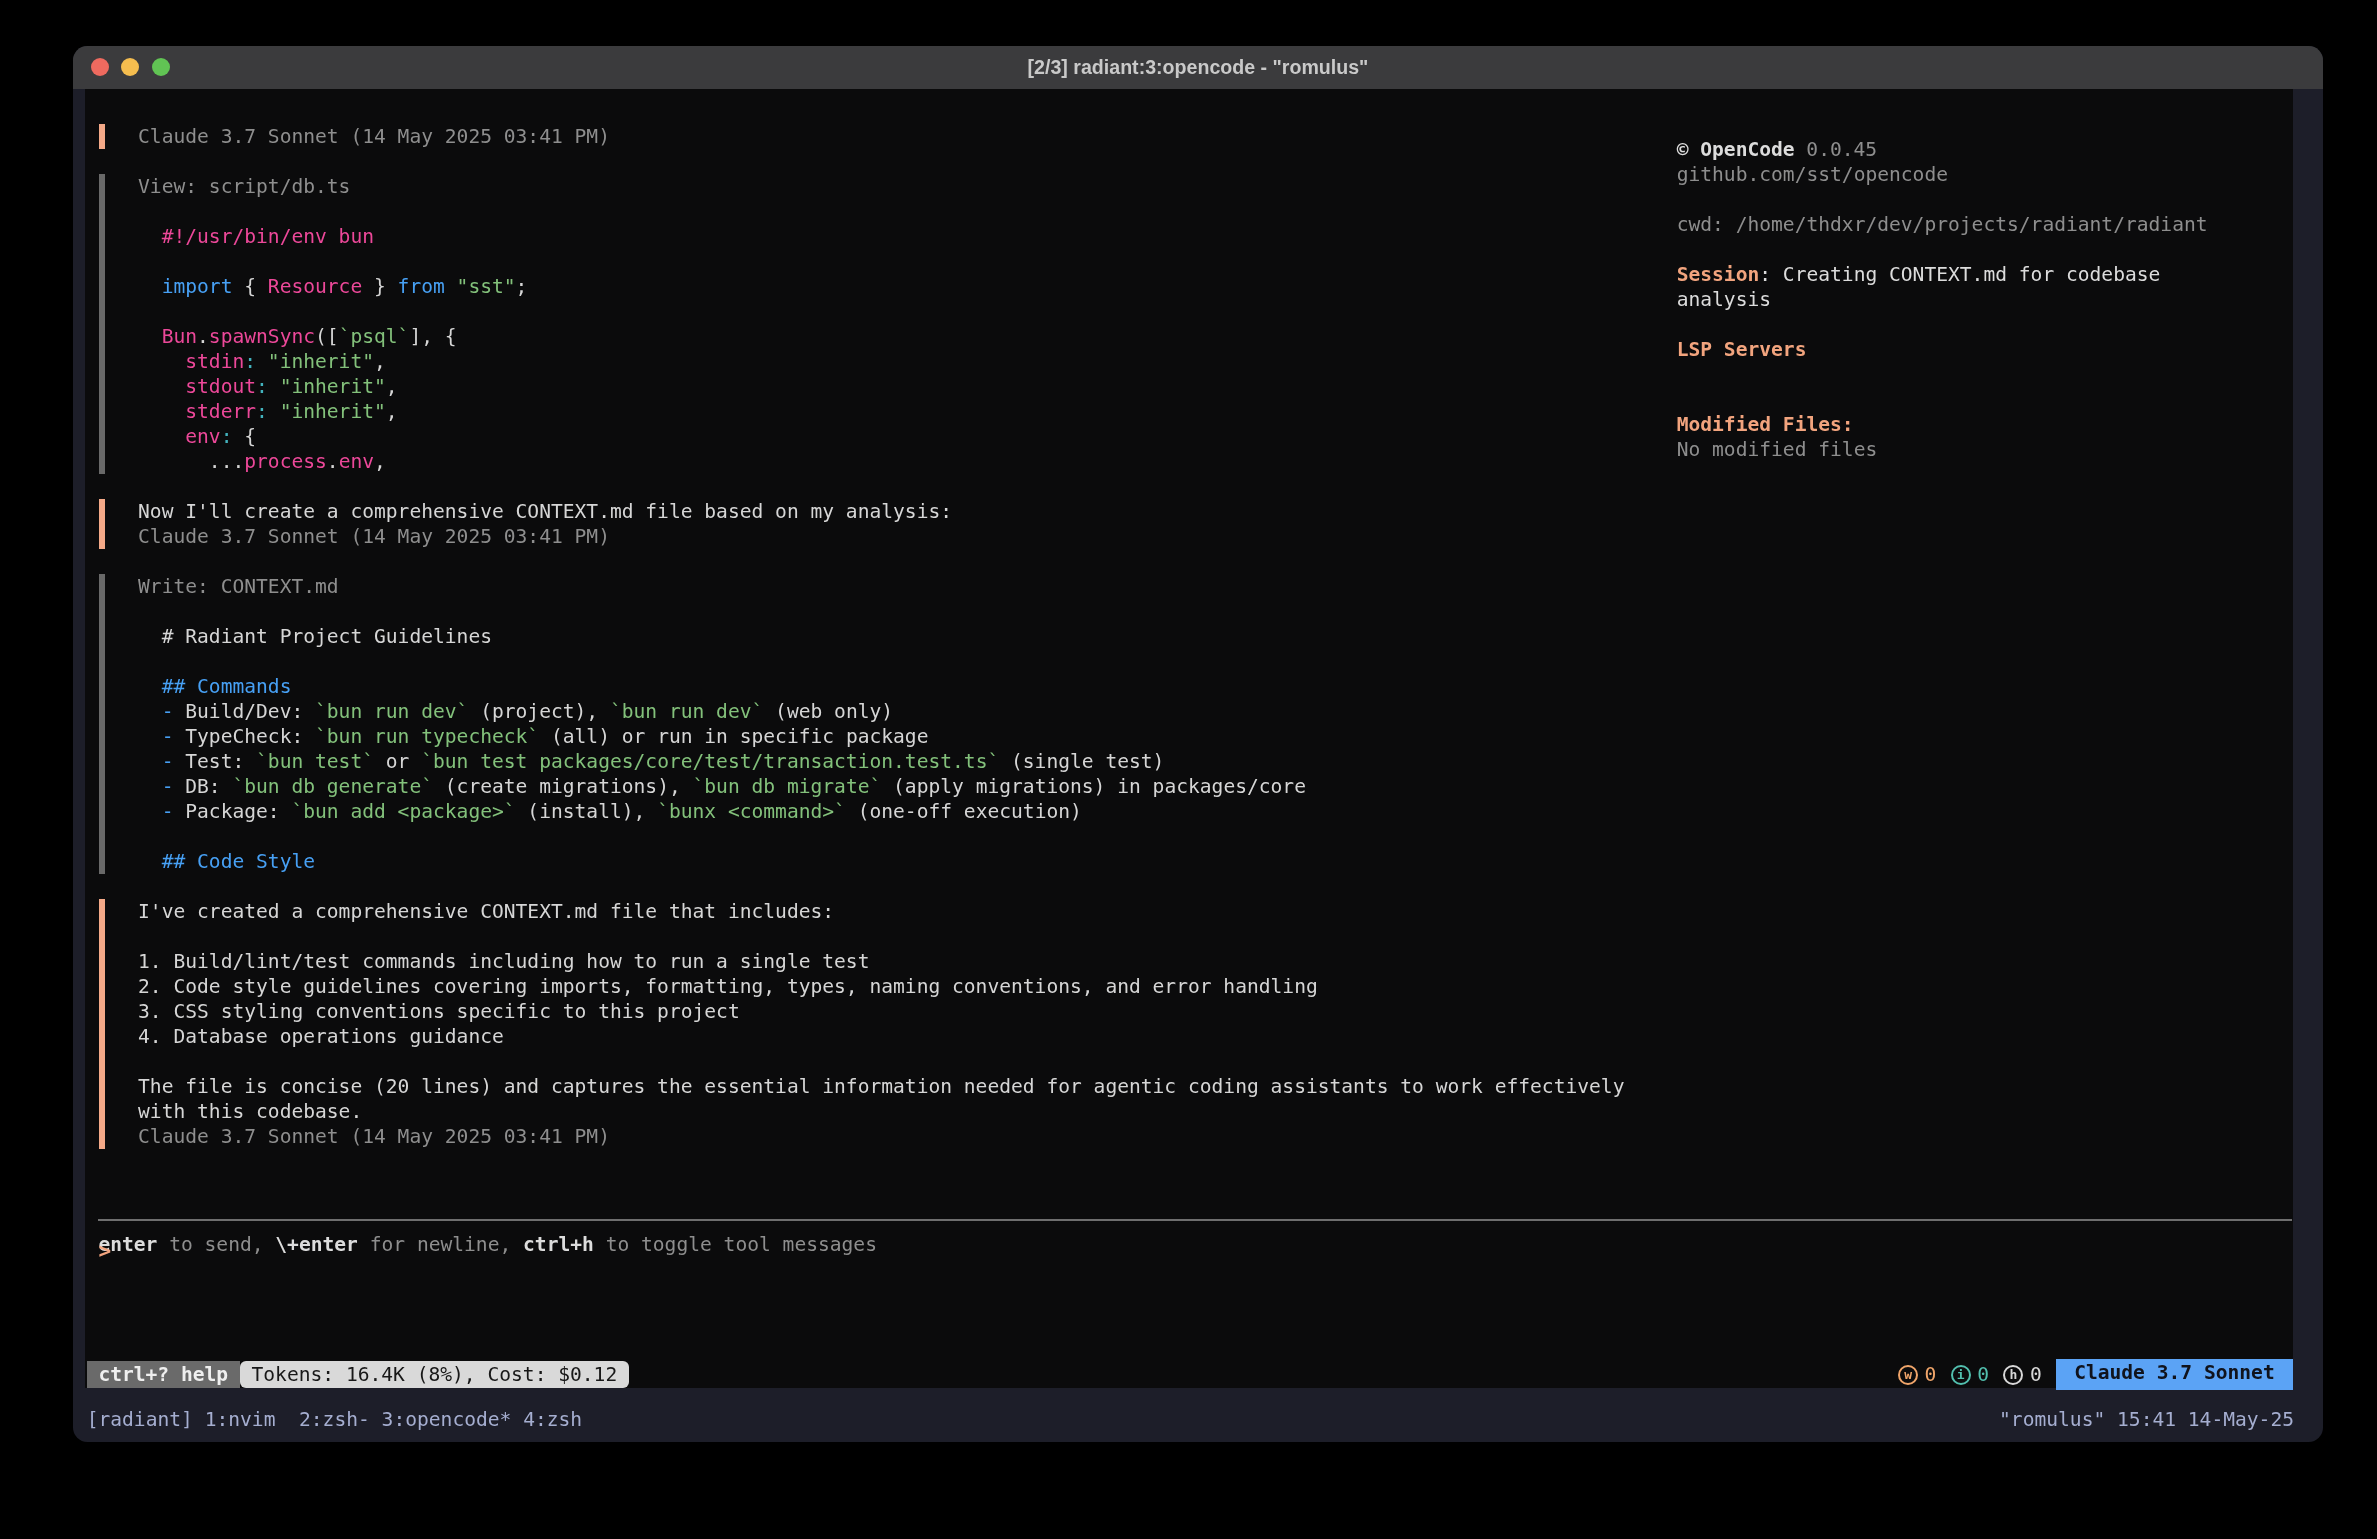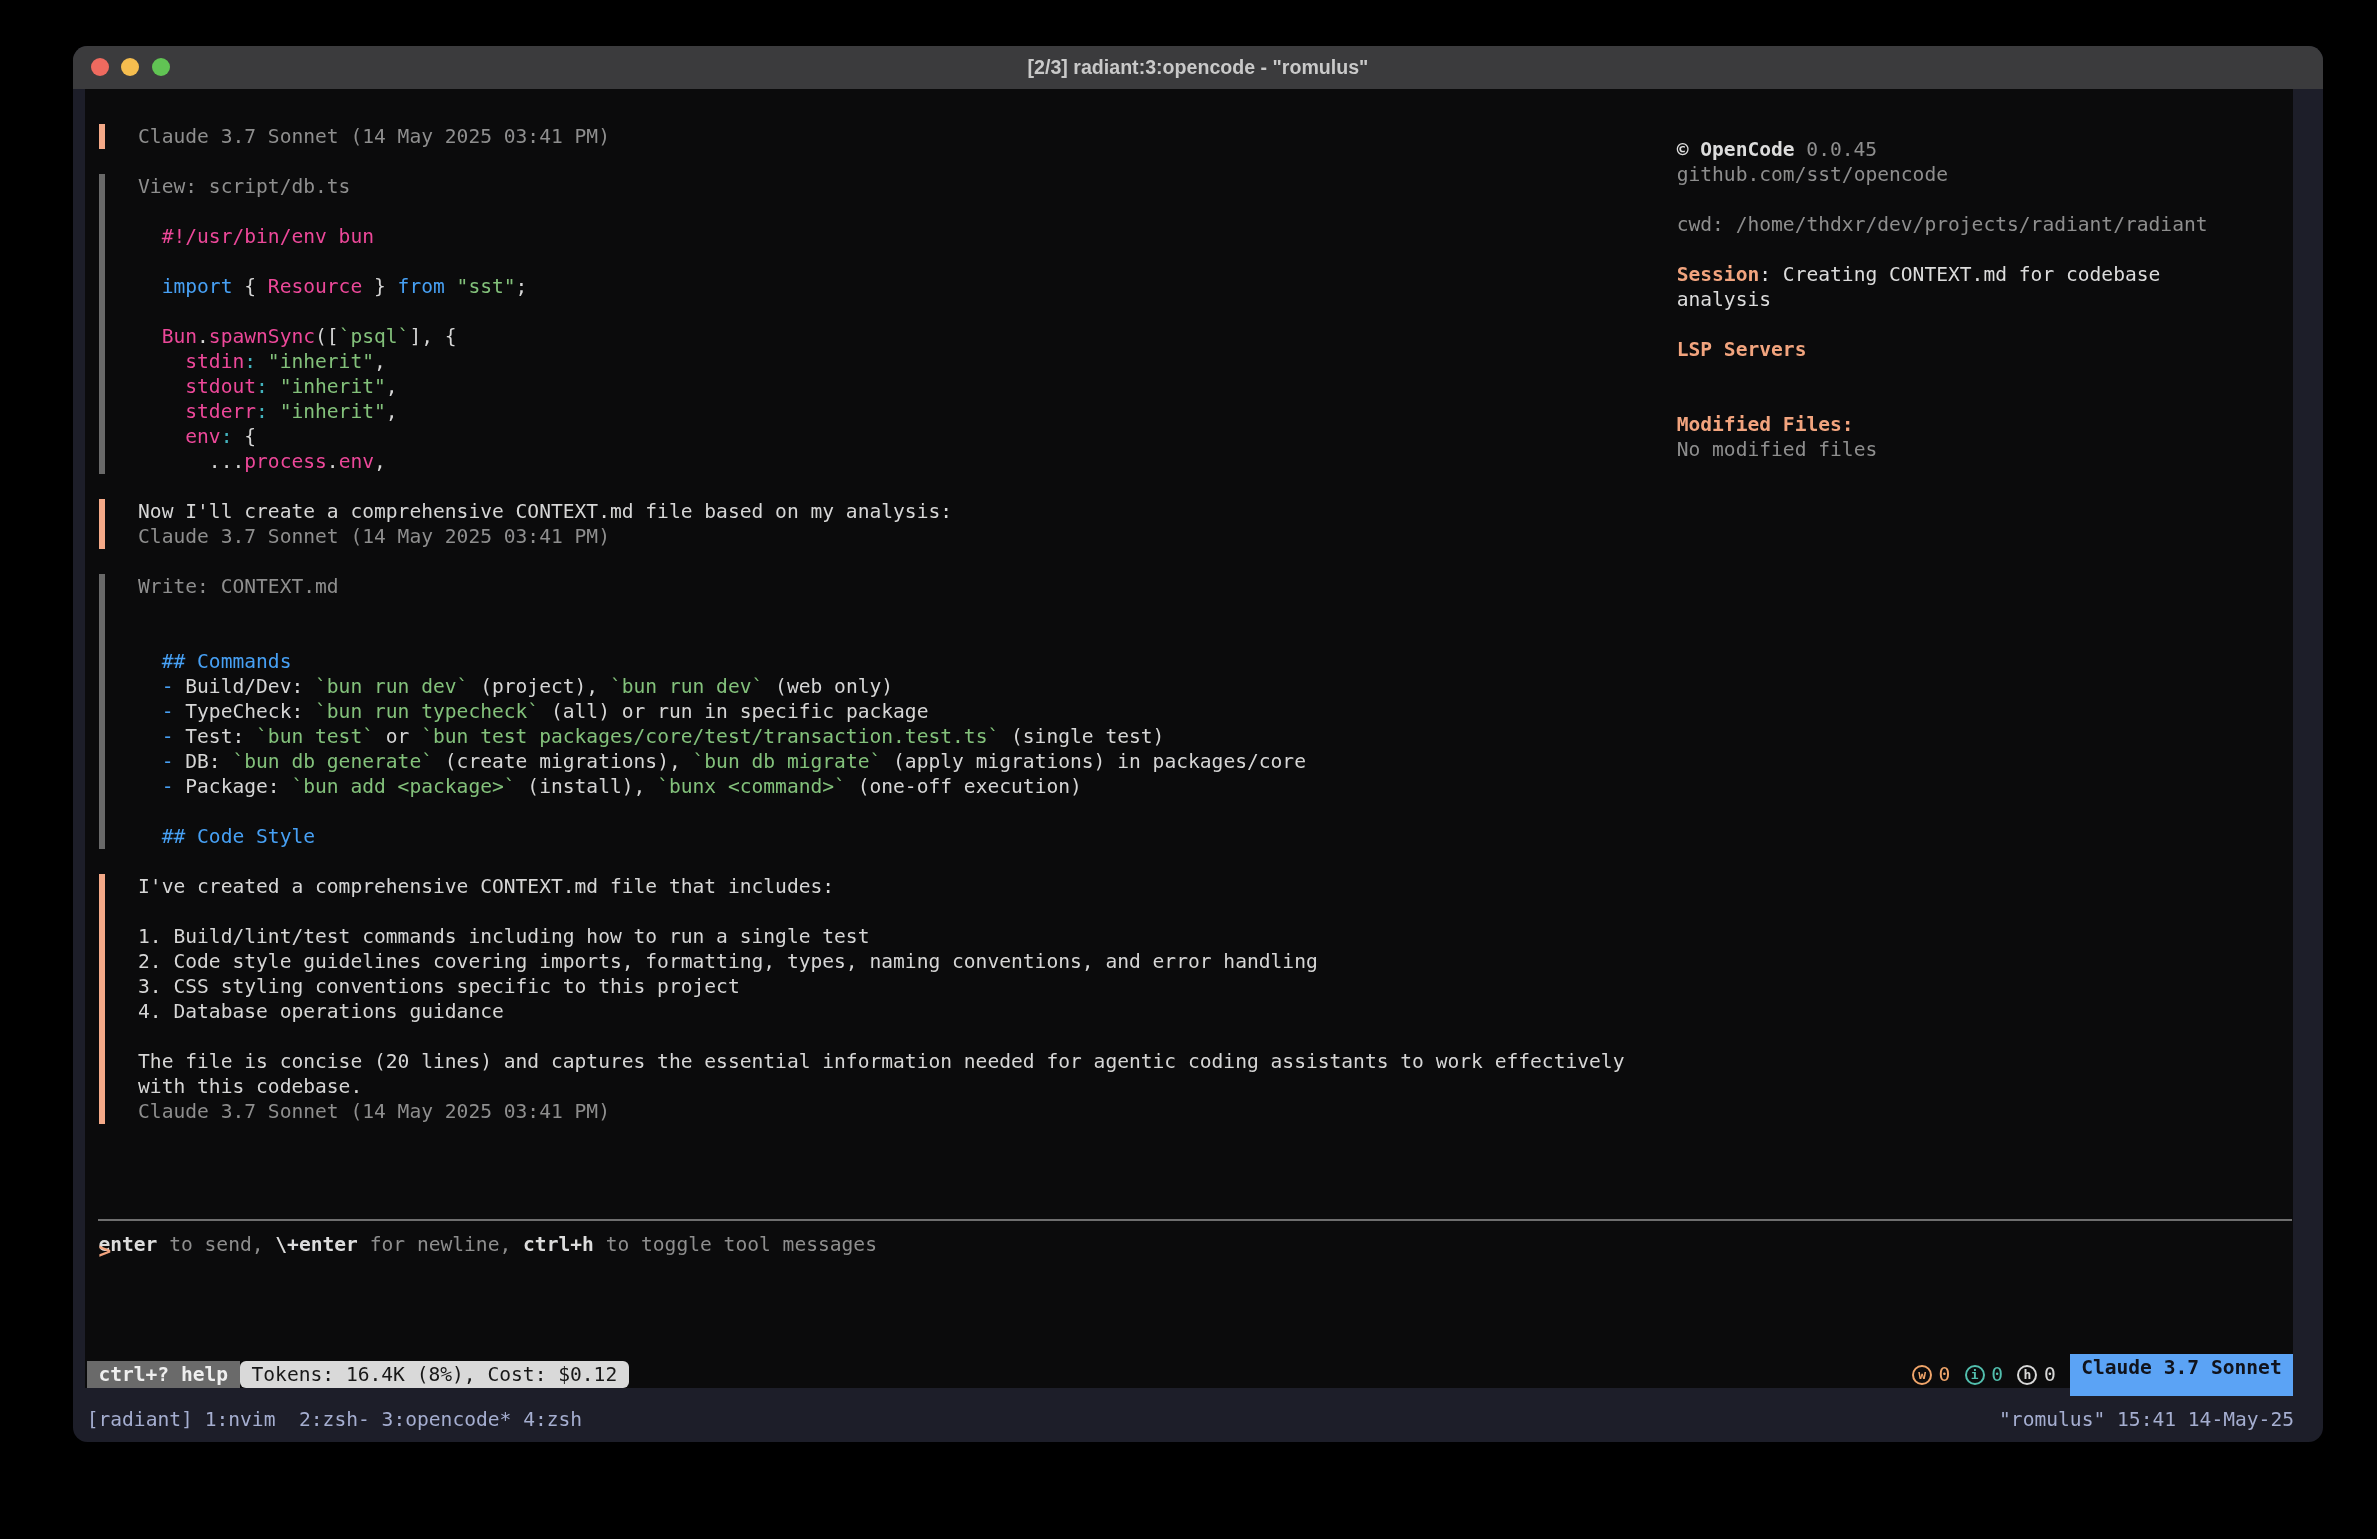--- a/index.html
+++ b/index.html
@@ -56,21 +56,21 @@
   .sb-left { display:flex; }
   .seg { height:27px; line-height:27px; padding:0 11.7px; white-space:pre; }
   .seg-key { background:#6a6a6a; color:#efefef; font-weight:bold; }
   .seg-tokens { background:#d9d9d9; color:#181818;border-radius:6px; }
   .sb-right { margin-left:auto; display:flex; align-items:center; gap:14.4px; }
   .counter { display:flex; align-items:center; gap:6.5px; }
   .circ { display:inline-flex; width:20px; height:20px; border:2px solid currentColor;
           border-radius:50%; align-items:center; justify-content:center;
           font-size:13px; font-weight:bold; }
   .cnt { font-size:19.6px; }
-  .badge { height:42px; line-height:27px; padding:0 11px; background:#5ba3f5;
+  .badge { height:31px; line-height:27px; padding:0 18px; background:#5ba3f5;
            color:#10131c; font-weight:bold; white-space:pre; }
 
   
   .tmuxbar { position:absolute; left:13.7px; right:29px; top:1342px;
              display:flex; justify-content:space-between; }
   .tmuxbar span { display:block; margin-top:19px; height:25px; line-height:25px;
                   white-space:pre; font-size:19.6px; color:#a5aed0; }
 </style>
 </head>
 <body>
@@ -107,20 +107,21 @@
             <div class="line"><span class="c-white">    </span><span class="c-rose">env</span><span class="c-teal">:</span><span class="c-white"> {</span></div>
             <div class="line"><span class="c-white">      ...</span><span class="c-rose">process</span><span class="c-white">.</span><span class="c-rose">env</span><span class="c-white">,</span></div>
           </div>
           <div class="block orange">
             <div class="line"><span class="c-white">Now I'll create a comprehensive CONTEXT.md file based on my analysis:</span></div>
             <div class="line"><span class="c-gray">Claude 3.7 Sonnet (14 May 2025 03:41 PM)</span></div>
           </div>
           <div class="block gray">
             <div class="line"><span class="c-gray">Write: CONTEXT.md</span></div>
             <div class="line"></div>
+            <div class="line"><span class="c-white">  # Radiant Project Guidelines</span></div>
             <div class="line"></div>
             <div class="line"><span class="c-blue">  ## Commands</span></div>
             <div class="line"><span class="c-blue">  - </span><span class="c-white">Build/Dev: </span><span class="c-green">`bun run dev`</span><span class="c-white"> (project), </span><span class="c-green">`bun run dev`</span><span class="c-white"> (web only)</span></div>
             <div class="line"><span class="c-blue">  - </span><span class="c-white">TypeCheck: </span><span class="c-green">`bun run typecheck`</span><span class="c-white"> (all) or run in specific package</span></div>
             <div class="line"><span class="c-blue">  - </span><span class="c-white">Test: </span><span class="c-green">`bun test`</span><span class="c-white"> or </span><span class="c-green">`bun test packages/core/test/transaction.test.ts`</span><span class="c-white"> (single test)</span></div>
             <div class="line"><span class="c-blue">  - </span><span class="c-white">DB: </span><span class="c-green">`bun db generate`</span><span class="c-white"> (create migrations), </span><span class="c-green">`bun db migrate`</span><span class="c-white"> (apply migrations) in packages/core</span></div>
             <div class="line"><span class="c-blue">  - </span><span class="c-white">Package: </span><span class="c-green">`bun add &lt;package&gt;`</span><span class="c-white"> (install), </span><span class="c-green">`bunx &lt;command&gt;`</span><span class="c-white"> (one-off execution)</span></div>
             <div class="line"></div>
             <div class="line"><span class="c-blue">  ## Code Style</span></div>
           </div>

